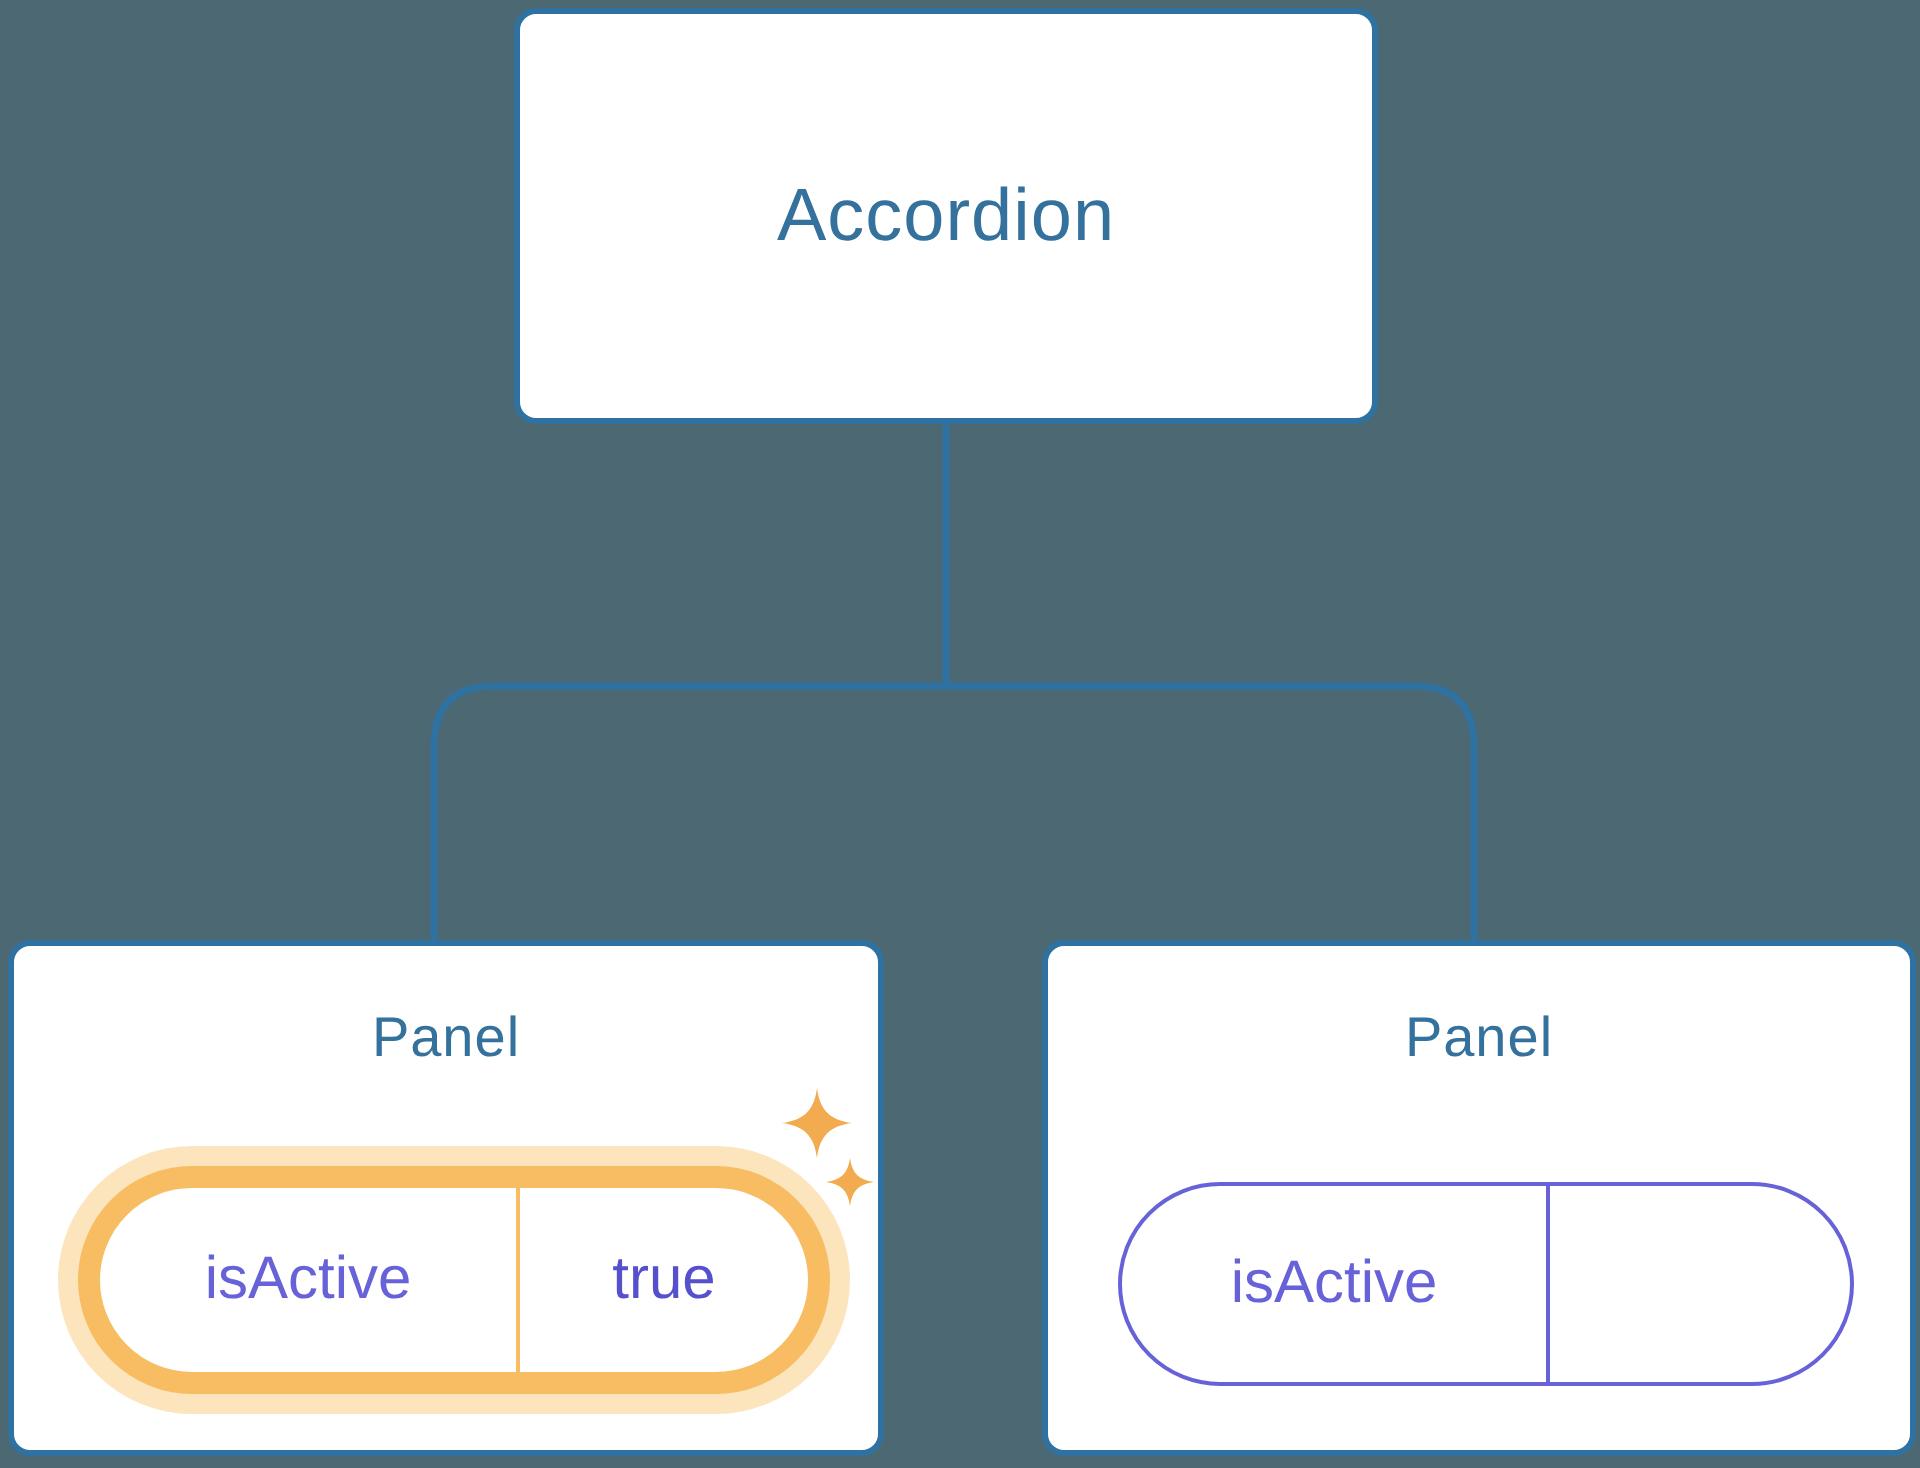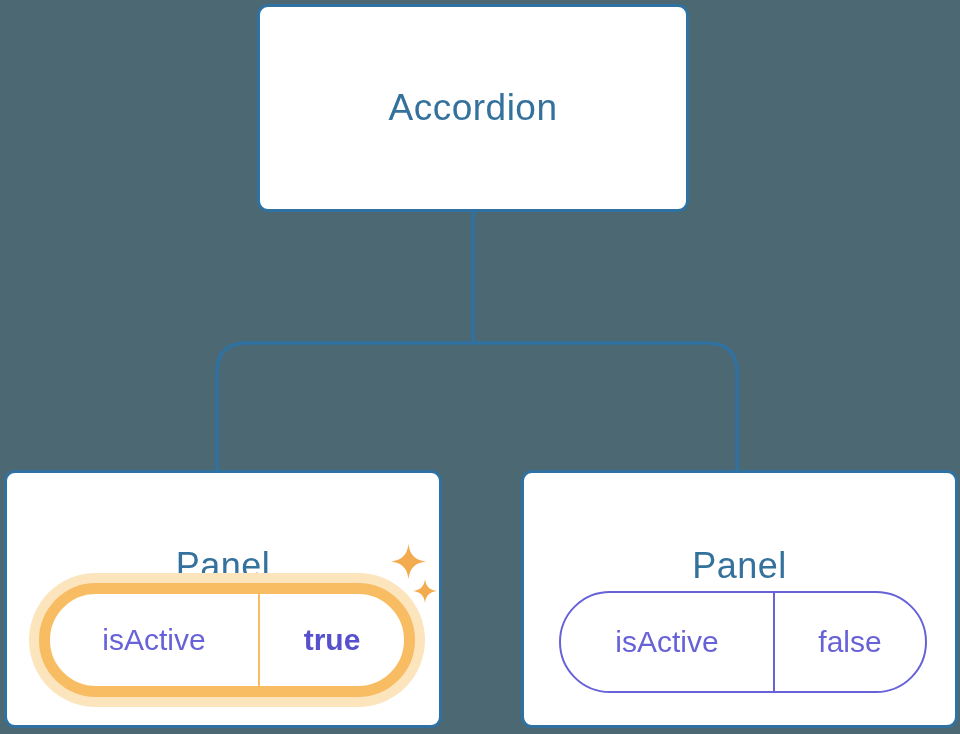--- a/index.html
+++ b/index.html
@@ -18,28 +18,28 @@
   body{font-family:"Liberation Sans",sans-serif;background:var(--bg)}
   .stage{position:relative;width:960px;height:614px;background:var(--bg)}
   .connectors{position:absolute;left:0;top:0;width:960px;height:734px;pointer-events:none}
   .connectors path{stroke:var(--line);stroke-width:3.5;fill:none}
   .node{position:absolute;background:var(--card);border:3px solid var(--line);border-radius:11px}
   .root-node{left:257px;top:4px;width:432px;height:208px;display:flex;align-items:center;justify-content:center}
   .root-label{font-size:37px;letter-spacing:.5px;color:var(--heading)}
   .panel{width:438px;height:258px}
   .panel-left{left:4px;top:470px}
   .panel-right{left:521px;top:470px;width:437px}
-  .panel-title{margin-top:72px;text-align:center;font-size:36px;letter-spacing:.5px;color:var(--heading)}
+  .panel-title{margin-top:30px;text-align:center;font-size:28px;letter-spacing:.5px;color:var(--heading)}
   .pill{position:absolute;display:flex;align-items:stretch;background:var(--card);border-radius:999px}
   .pill-active{left:32px;top:110px;width:376px;height:114px;border:11px solid var(--orange);
                box-shadow:0 0 0 10px var(--orange-glow)}
   .pill-inactive{left:35px;top:118px;width:368px;height:102px;border:2px solid var(--purple)}
   .cell{display:flex;align-items:center;justify-content:center;font-size:30px;color:var(--purple)}
   .pill-active .cell-key{width:208px}
-  .pill-active .cell-val{flex:1;font-weight:700;color:var(--purple-bold)}
+  .pill-active .cell-val{flex:1;font-weight:400;color:var(--purple-bold)}
   .pill-inactive .cell-key{width:212px}
   .pill-inactive .cell-val{flex:1}
   .divider{width:2px;align-self:stretch}
   .divider-orange{background:var(--orange)}
   .divider-purple{background:var(--purple)}
   .sparkle{position:absolute;z-index:3}
   .sparkle svg{display:block;width:100%;height:100%}
   .sparkle path{fill:var(--sparkle)}
   .sparkle-large{left:384px;top:71px;width:35px;height:35px}
   .sparkle-small{left:406px;top:106px;width:24px;height:24px}
@@ -78,17 +78,16 @@
         </svg>
     </span>
   </div>
 
   <div class="node panel panel-right">
     <div class="panel-title">Panel</div>
 
     <div class="pill pill-inactive">
       <span class="cell cell-key">isActive</span>
       <span class="divider divider-purple"></span>
-      <span class="cell cell-val">false</span>
     </div>
   </div>
 
 </div>
 
 </body></html>

